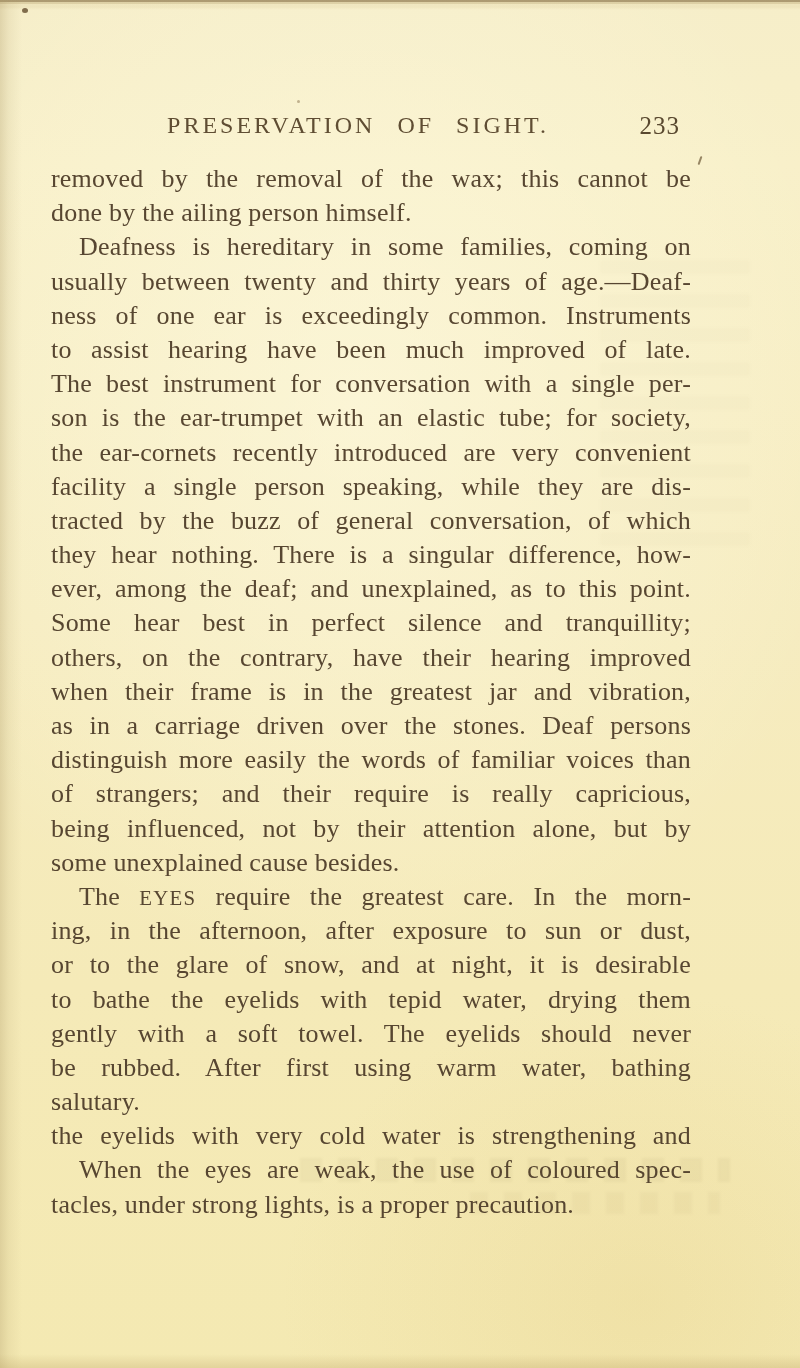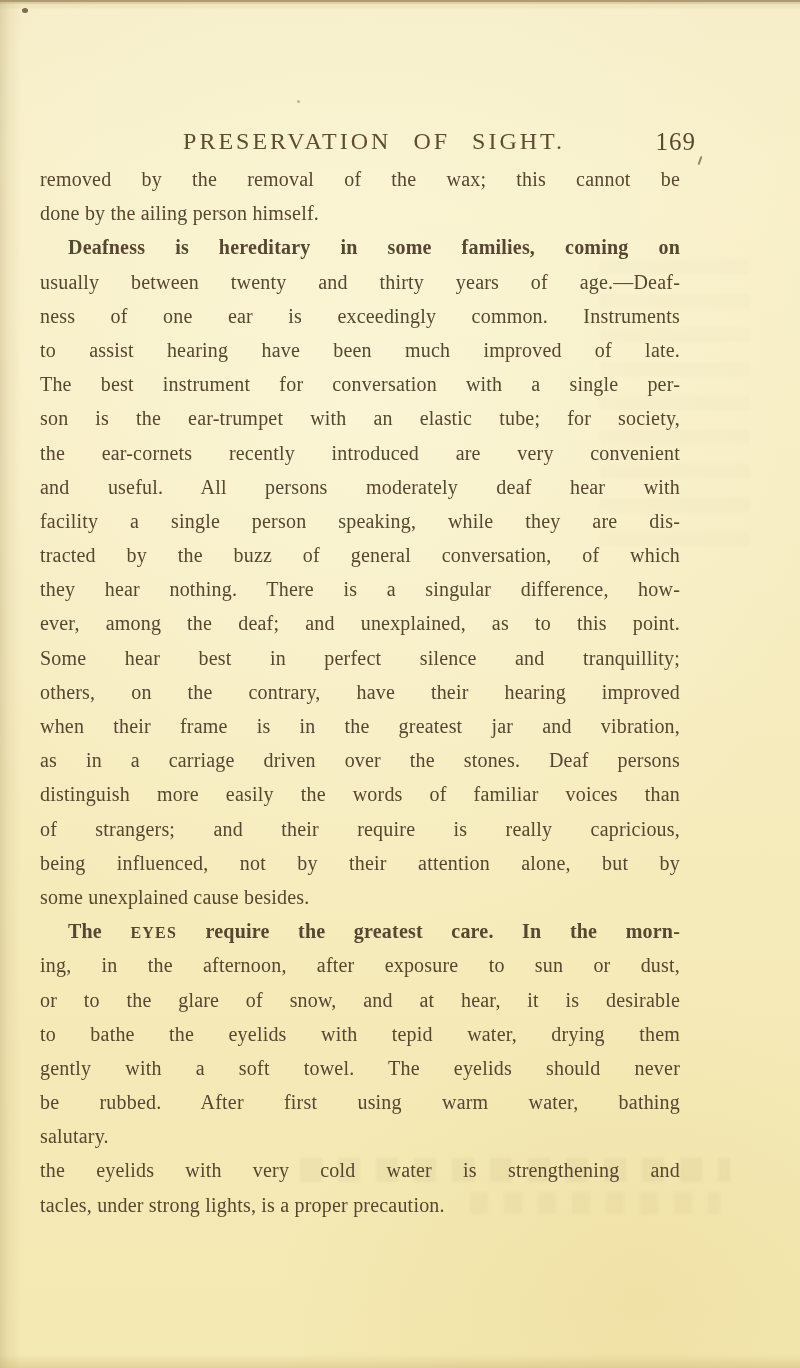--- a/index.html
+++ b/index.html
@@ -26,77 +26,77 @@
   .mark-tick{position:absolute;left:699px;top:156px;width:2px;height:9px;background:#6e5838;opacity:.7;transform:rotate(20deg);border-radius:1px;}
   
   .ghost{position:absolute;filter:blur(1.5px);opacity:.55;}
   .ghost-1{left:300px;top:1158px;width:430px;height:24px;
     background:repeating-linear-gradient(90deg, rgba(150,132,82,0.14) 0 22px, rgba(150,132,82,0) 22px 38px);}
   .ghost-2{left:470px;top:1192px;width:250px;height:22px;
     background:repeating-linear-gradient(90deg, rgba(150,132,82,0.11) 0 18px, rgba(150,132,82,0) 18px 34px);}
   .ghost-3{left:600px;top:260px;width:150px;height:300px;
     background:repeating-linear-gradient(180deg, rgba(150,135,90,0.05) 0 14px, rgba(150,135,90,0) 14px 34px);}
   
-  .running-head{position:absolute;left:54px;top:112px;width:640px;height:28px;margin-top:16px;}
+  .running-head{position:absolute;left:38px;top:112px;width:640px;height:28px;}
   .head-title{display:block;text-align:center;font-size:24px;letter-spacing:3px;word-spacing:13px;color:#5f4d33;}
   .folio{position:absolute;right:-2px;top:0;font-size:25px;letter-spacing:1px;color:#59482f;}
   
-  .textblock{position:absolute;left:40px;top:162px;width:640px;font-size:20px;line-height:34.2px;letter-spacing:0.2px;color:#574631;}
+  .textblock{position:absolute;left:51px;top:162px;width:640px;font-size:26px;line-height:34.2px;letter-spacing:0.2px;color:#574631;}
   .line{height:34.2px;text-align:justify;text-align-last:justify;white-space:nowrap;overflow:visible;}
   .line.end{text-align-last:left;white-space:normal;}
-  .line.indent{text-indent:28px;font-weight:bold;}
+  .line.indent{text-indent:28px;}
   .sc{font-size:0.8em;letter-spacing:1.2px;}
 </style>
 </head>
 <body>
 
 <div class="page">
 
   <div class="edge-top"></div>
   <div class="edge-left"></div>
   <div class="edge-bottom"></div>
   <div class="ghost ghost-1"></div>
   <div class="ghost ghost-2"></div>
   <div class="ghost ghost-3"></div>
   <div class="speck speck-a"></div>
   <div class="speck speck-b"></div>
   <div class="mark-tick"></div>
 
   <div class="running-head">
     <span class="head-title">PRESERVATION OF SIGHT.</span>
-    <span class="folio">169</span>
+    <span class="folio">233</span>
   </div>
 
   <div class="textblock">
     <div class="line">removed by the removal of the wax; this cannot be</div>
     <div class="line end">done by the ailing person himself.</div>
     <div class="line indent">Deafness is hereditary in some families, coming on</div>
     <div class="line">usually between twenty and thirty years of age.—Deaf-</div>
     <div class="line">ness of one ear is exceedingly common.  Instruments</div>
     <div class="line">to assist hearing have been much improved of late.</div>
     <div class="line">The best instrument for conversation with a single per-</div>
     <div class="line">son is the ear-trumpet with an elastic tube; for society,</div>
     <div class="line">the ear-cornets recently introduced are very convenient</div>
-    <div class="line">and useful.  All persons moderately deaf hear with</div>
     <div class="line">facility a single person speaking, while they are dis-</div>
     <div class="line">tracted by the buzz of general conversation, of which</div>
     <div class="line">they hear nothing.  There is a singular difference, how-</div>
     <div class="line">ever, among the deaf; and unexplained, as to this point.</div>
     <div class="line">Some hear best in perfect silence and tranquillity;</div>
     <div class="line">others, on the contrary, have their hearing improved</div>
     <div class="line">when their frame is in the greatest jar and vibration,</div>
     <div class="line">as in a carriage driven over the stones.  Deaf persons</div>
     <div class="line">distinguish more easily the words of familiar voices than</div>
     <div class="line">of strangers; and their require is really capricious,</div>
     <div class="line">being influenced, not by their attention alone, but by</div>
     <div class="line end">some unexplained cause besides.</div>
     <div class="line indent"><span>The </span><span class="sc">EYES</span><span> require the greatest care.  In the morn-</span></div>
     <div class="line">ing, in the afternoon, after exposure to sun or dust,</div>
-    <div class="line">or to the glare of snow, and at hear, it is desirable</div>
+    <div class="line">or to the glare of snow, and at night, it is desirable</div>
     <div class="line">to bathe the eyelids with tepid water, drying them</div>
     <div class="line">gently with a soft towel.  The eyelids should never</div>
     <div class="line">be rubbed.  After first using warm water, bathing</div>
     <div class="line end">salutary.</div>
     <div class="line">the eyelids with very cold water is strengthening and</div>
+    <div class="line indent">When the eyes are weak, the use of coloured spec-</div>
     <div class="line end">tacles, under strong lights, is a proper precaution.</div>
   </div>
 
 </div>
 
 </body></html>

